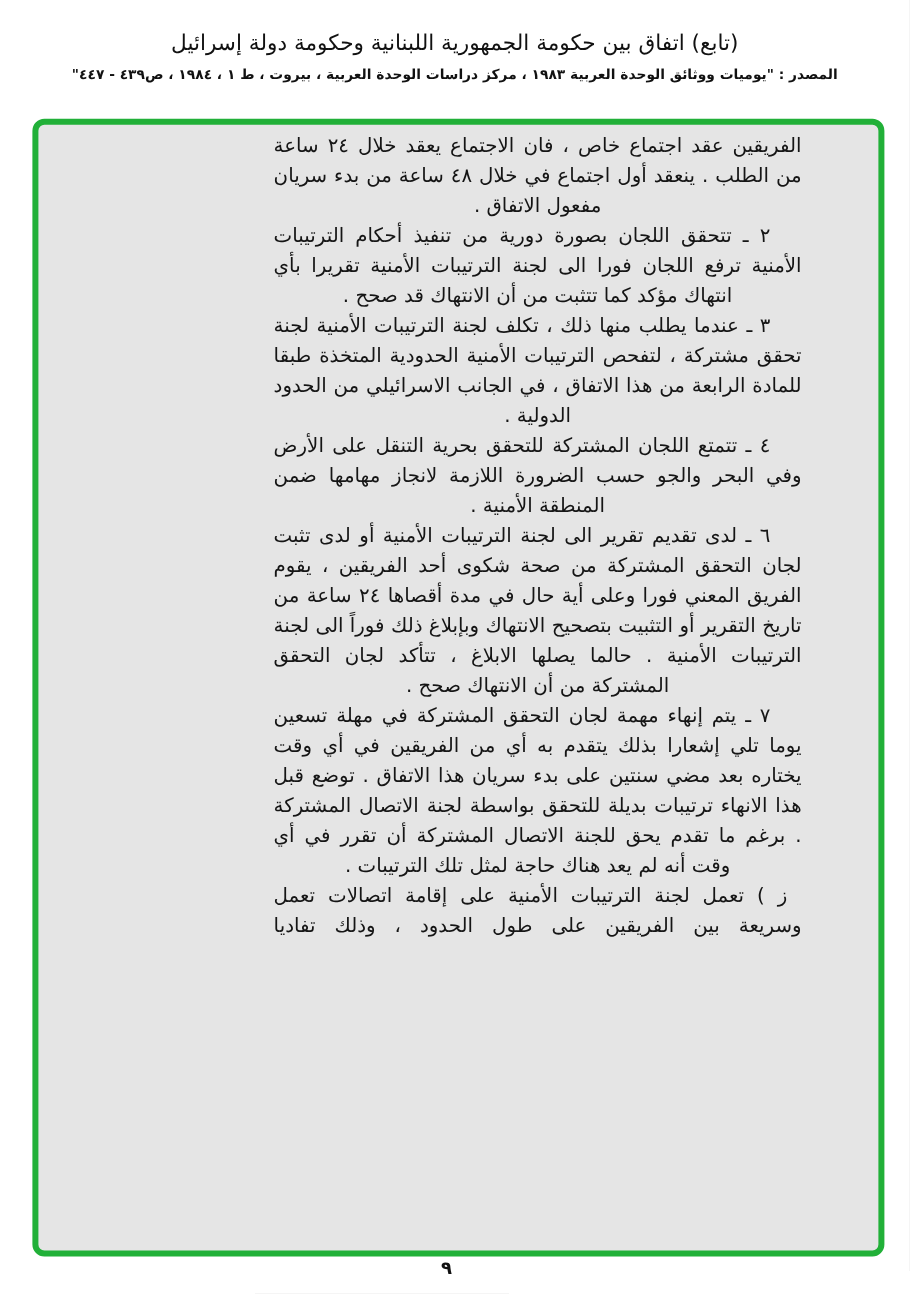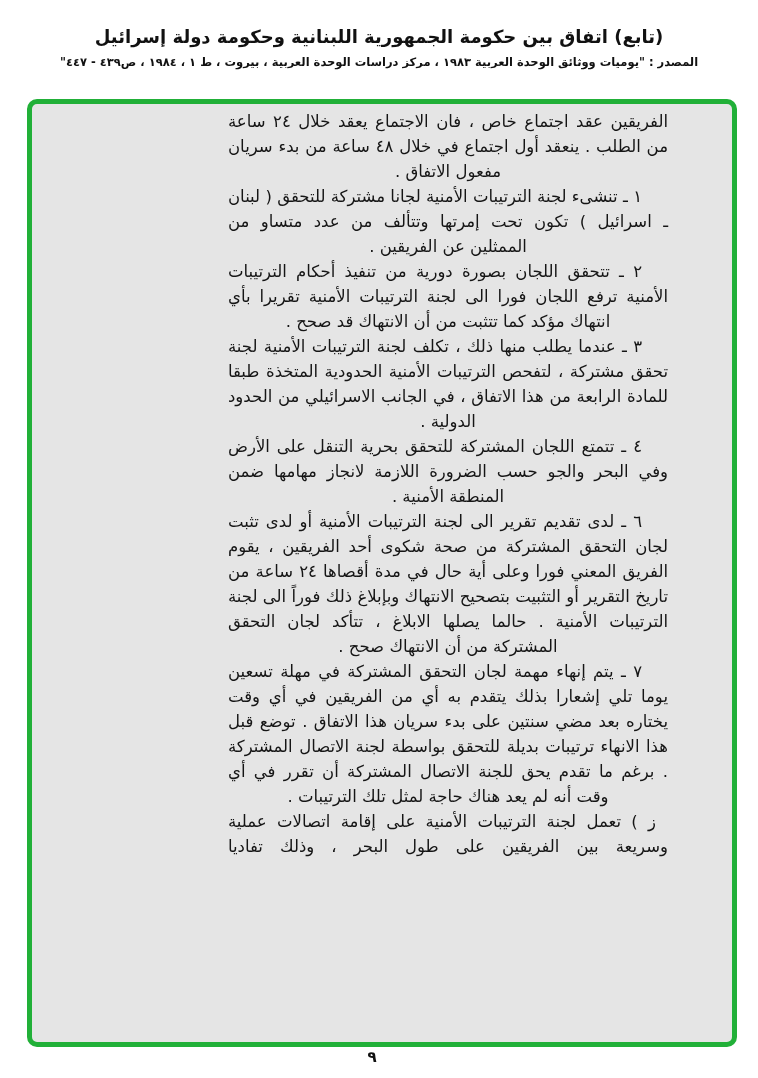--- a/index.html
+++ b/index.html
@@ -1,21 +1,21 @@
 <!DOCTYPE html>
 <html lang="ar" dir="rtl"><head>
 <meta charset="utf-8">
 <style>
   html,body{margin:0;padding:0;}
   body{
     width:758px;height:1078px;position:relative;background:#ffffff;
     font-family:"DejaVu Sans", sans-serif;color:#1a1a1a;overflow:hidden;
   }
   .doc-header{position:absolute;top:26px;left:0;width:758px;text-align:center;direction:rtl;}
-  .doc-title{font-size:18px;font-weight:bold;margin:0;color:#111;letter-spacing:0;}
+  .doc-title{font-size:18px;font-weight:normal;margin:0;color:#111;letter-spacing:0;}
   .doc-source{font-size:11.5px;font-weight:bold;margin-top:8px;color:#111;}
   .doc-frame{
     position:absolute;left:27px;top:99px;width:700px;height:938px;
     border:5px solid #21b038;border-radius:10px;background:#e5e5e5;box-sizing:content-box;
   }
   .text-column{
     width:440px;margin:5px 64px 0 auto;direction:rtl;
     font-size:16.5px;line-height:25px;text-align:justify;color:#151515;
   }
   .para{margin:0;text-indent:26px;text-align:justify;text-align-last:center;}
@@ -31,23 +31,22 @@
 <body>
 
 <header class="doc-header">
   <h1 class="doc-title">(تابع) اتفاق بين حكومة الجمهورية اللبنانية وحكومة دولة إسرائيل</h1>
   <div class="doc-source">المصدر : "يوميات ووثائق الوحدة العربية ١٩٨٣ ، مركز دراسات الوحدة العربية ، بيروت ، ط ١ ، ١٩٨٤ ، ص٤٣٩ - ٤٤٧"</div>
 </header>
 
 <main class="doc-frame" style="border-color: rgb(33, 176, 56);">
   <div class="text-column">
     <p class="para no-indent">الفريقين عقد اجتماع خاص ، فان الاجتماع يعقد خلال ٢٤ ساعة من الطلب . ينعقد أول اجتماع في خلال ٤٨ ساعة من بدء سريان مفعول الاتفاق .</p>
-    <p class="para">١ ـ تنشىء لجنة الترتيبات الأمنية لجانا مشتركة للتحقق ( لبنان ـ اسرائيل ) تكون تحت إمرتها وتتألف من عدد متساو من الممثلين عن الفريقين .</p>
     <p class="para">٢ ـ تتحقق اللجان بصورة دورية من تنفيذ أحكام الترتيبات الأمنية ترفع اللجان فورا الى لجنة الترتيبات الأمنية تقريرا بأي انتهاك مؤكد كما تتثبت من أن الانتهاك قد صحح .</p>
     <p class="para">٣ ـ عندما يطلب منها ذلك ، تكلف لجنة الترتيبات الأمنية لجنة تحقق مشتركة ، لتفحص الترتيبات الأمنية الحدودية المتخذة طبقا للمادة الرابعة من هذا الاتفاق ، في الجانب الاسرائيلي من الحدود الدولية .</p>
     <p class="para">٤ ـ تتمتع اللجان المشتركة للتحقق بحرية التنقل على الأرض وفي البحر والجو حسب الضرورة اللازمة لانجاز مهامها ضمن المنطقة الأمنية .</p>
     <p class="para">٦ ـ لدى تقديم تقرير الى لجنة الترتيبات الأمنية أو لدى تثبت لجان التحقق المشتركة من صحة شكوى أحد الفريقين ، يقوم الفريق المعني فورا وعلى أية حال في مدة أقصاها ٢٤ ساعة من تاريخ التقرير أو التثبيت بتصحيح الانتهاك وبإبلاغ ذلك فوراً الى لجنة الترتيبات الأمنية . حالما يصلها الابلاغ ، تتأكد لجان التحقق المشتركة من أن الانتهاك صحح .</p>
     <p class="para">٧ ـ يتم إنهاء مهمة لجان التحقق المشتركة في مهلة تسعين يوما تلي إشعارا بذلك يتقدم به أي من الفريقين في أي وقت يختاره بعد مضي سنتين على بدء سريان هذا الاتفاق . توضع قبل هذا الانهاء ترتيبات بديلة للتحقق بواسطة لجنة الاتصال المشتركة . برغم ما تقدم يحق للجنة الاتصال المشتركة أن تقرر في أي وقت أنه لم يعد هناك حاجة لمثل تلك الترتيبات .</p>
-    <p class="para closing">ز ) تعمل لجنة الترتيبات الأمنية على إقامة اتصالات عملية وسريعة بين الفريقين على طول البحر ، وذلك تفاديا</p>
+    <p class="para closing">ز ) تعمل لجنة الترتيبات الأمنية على إقامة اتصالات تعمل وسريعة بين الفريقين على طول الحدود ، وذلك تفاديا</p>
   </div>
 </main>
 
 <div class="page-number">٩</div>
 
 </body></html>

